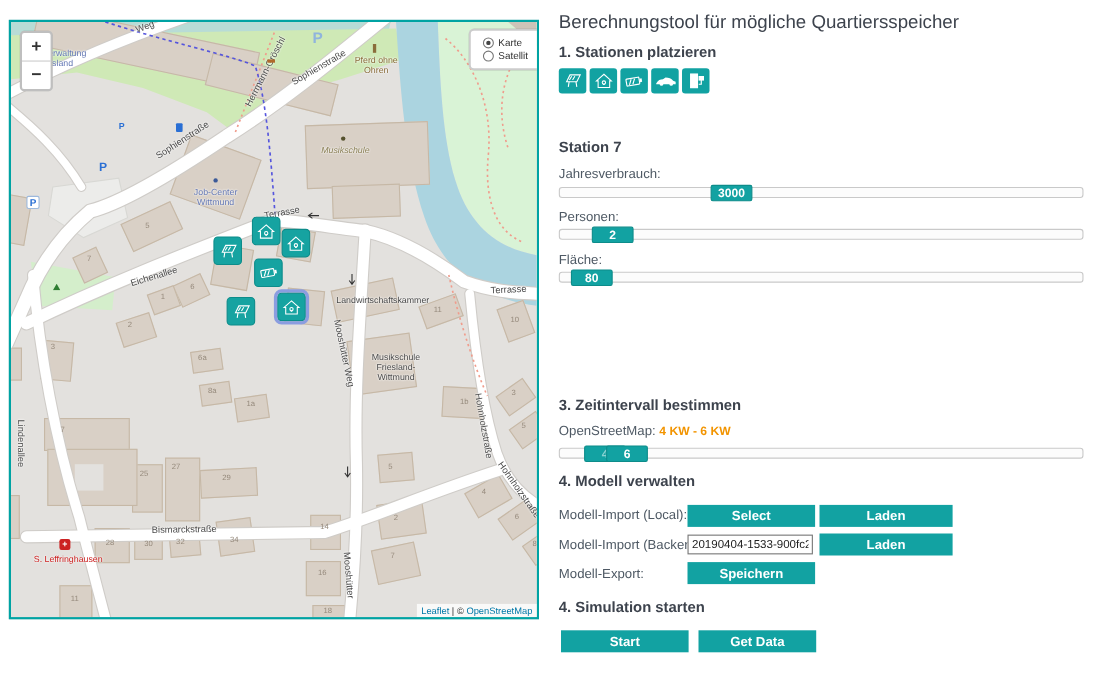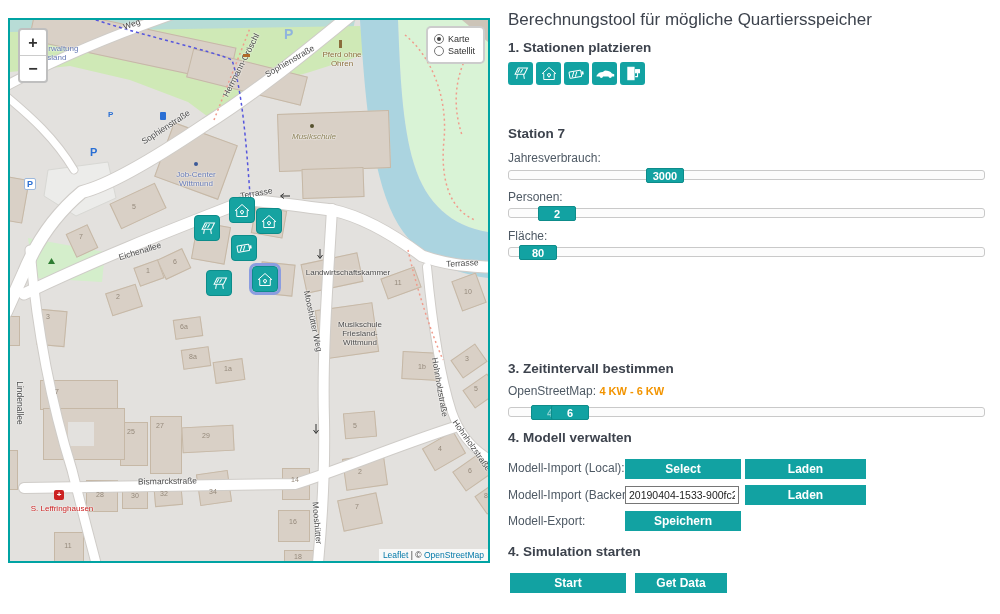--- a/index.html
+++ b/index.html
@@ -32,21 +32,21 @@
   .mi-statue{width:3px;height:8px;background:#8a6d3b;}
   .mi-bench{width:7px;height:3px;background:#b06a2a;}
   .mi-playground{width:7px;height:6px;background:#2e7d32;clip-path:polygon(0 100%,50% 0,100% 100%);}
   .marker{position:absolute;width:26px;height:26px;background:#16a3a1;border:1px solid #0d8c8a;border-radius:4px;box-sizing:border-box;display:flex;align-items:center;justify-content:center;}
   .marker.sel{outline:3px solid #8b9de0;}
   
   .zoomctl{position:absolute;left:8px;top:8px;width:26px;background:#fff;border:2px solid rgba(0,0,0,.25);border-radius:4px;z-index:6;}
   .zoomctl .zb{width:26px;height:25px;line-height:25px;text-align:center;font-weight:bold;font-size:16px;color:#333;cursor:pointer;}
   .zoomctl .zb:first-child{border-bottom:1px solid #ccc;}
   .layerctl{position:absolute;left:416px;top:6px;background:#fff;border:2px solid rgba(0,0,0,.2);border-radius:5px;padding:4px 8px 4px 6px;z-index:6;font-size:9px;color:#333;}
-  .radio-row{display:flex;align-items:center;gap:4px;margin:2px 0;cursor:pointer;}
+  .radio-row{display:flex;align-items:center;gap:4px;margin:2px 5px;cursor:pointer;}
   .rdot{width:8px;height:8px;border:1px solid #777;border-radius:50%;background:#fff;display:inline-block;position:relative;}
   .rdot.on::after{content:"";position:absolute;left:2px;top:2px;width:4px;height:4px;border-radius:50%;background:#444;}
   .attrib{position:absolute;right:0;bottom:0;background:rgba(255,255,255,.78);font-size:8.5px;color:#333;padding:1px 4px;z-index:6;}
   .attrib a{color:#0078a8;text-decoration:none;}
 
   
   .panel{position:absolute;left:508px;top:0;width:482px;height:614px;}
   .title{position:absolute;left:0;top:10px;font-size:17px;font-weight:normal;color:#3d434d;}
   .shead{position:absolute;left:0;font-size:13.5px;font-weight:bold;color:#3d434d;}
   .flabel{position:absolute;left:0;font-size:12px;color:#4e5964;}
@@ -387,15 +387,15 @@
 
     <div class="flabel" style="top:488px">Modell-Import (Backend):</div>
     <input class="tinput" style="left: 117px; top: 486px; width: 106px;" value="20190404-1533-900fc2d7">
     <button class="btn" style="left:237px;top:485px;width:121px">Laden</button>
 
     <div class="flabel" style="top:514px">Modell-Export:</div>
     <button class="btn" style="left:117px;top:511px;width:116px">Speichern</button>
 
     <div class="shead" style="top:544px">4. Simulation starten</div>
     <button class="btn" style="left:2px;top:573px;width:116px">Start</button>
-    <button class="btn" style="left:127px;top:573px;width:92px">Get Data</button>
+    <button class="btn" style="left:127px;top:573px;width:107px">Get Data</button>
   </div>
 </div>
 
 </body></html>

